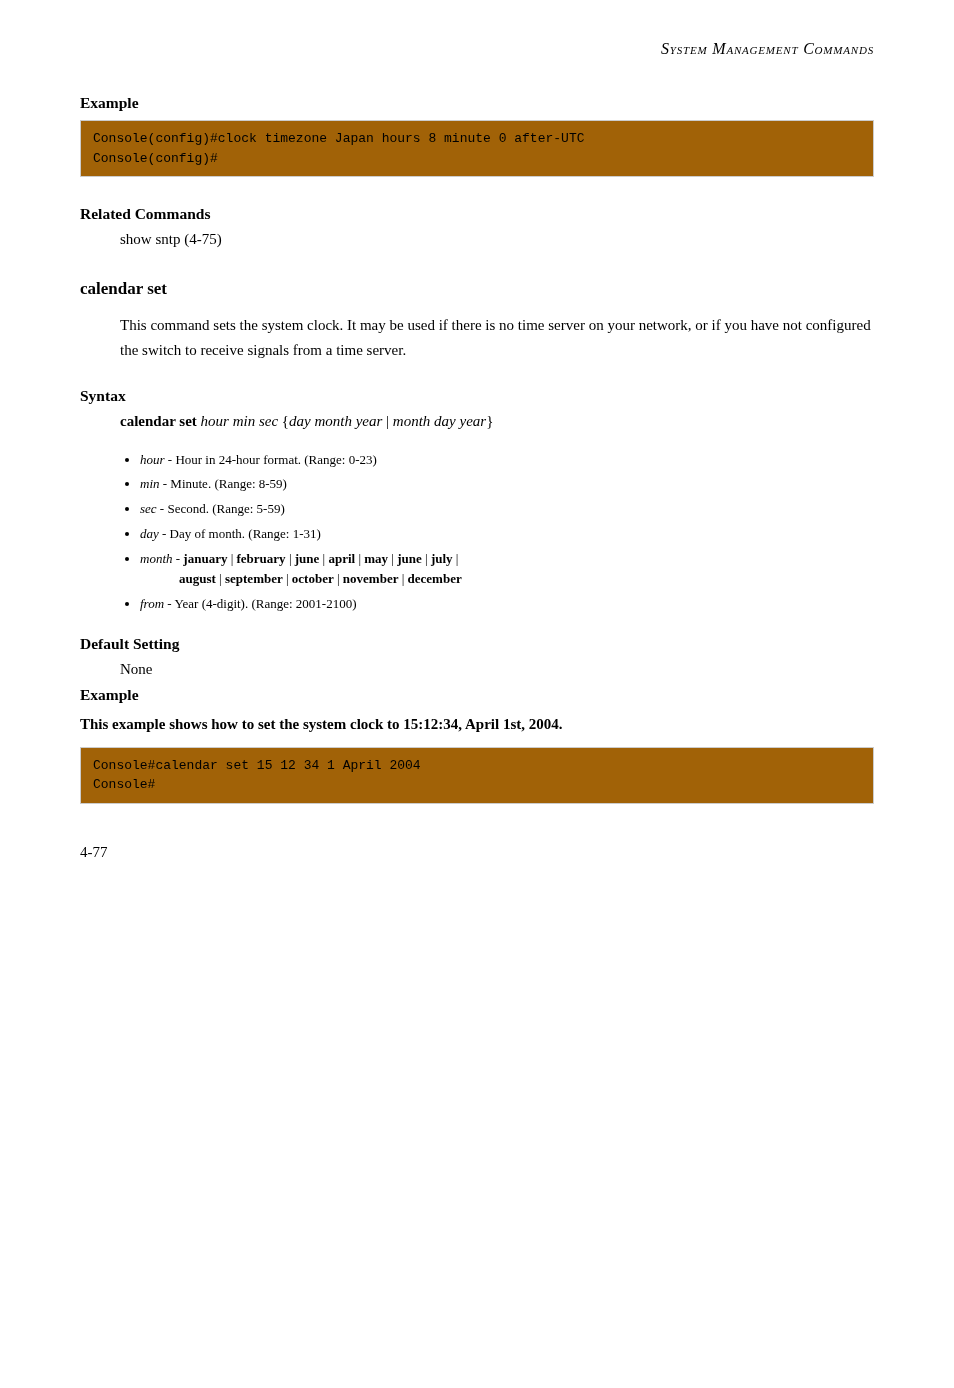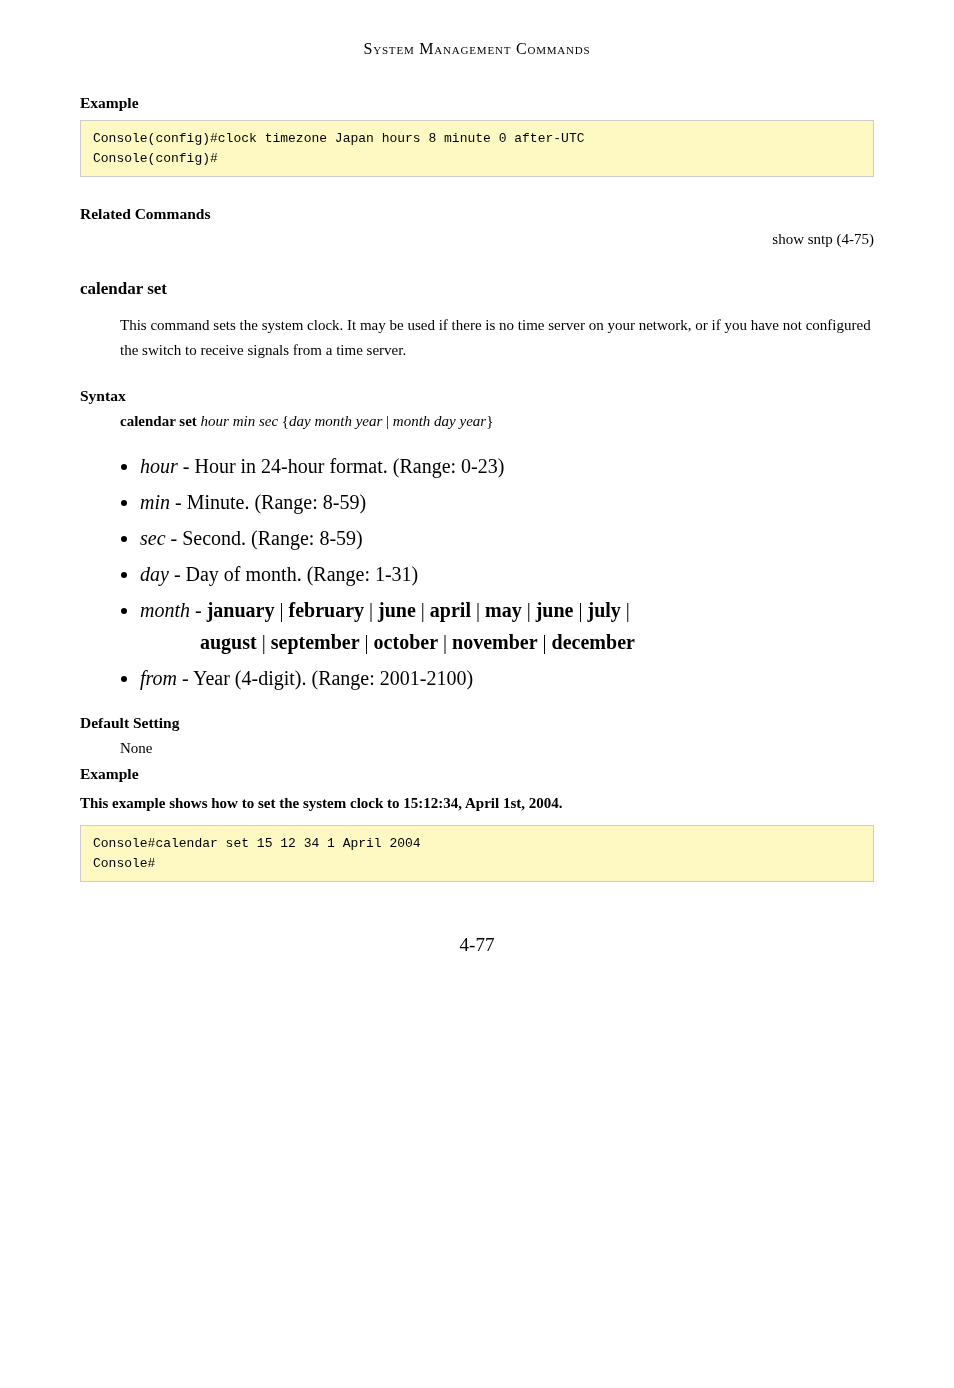--- a/index.html
+++ b/index.html
@@ -12,56 +12,56 @@
       background: #ffffff;
       font-family: "Times New Roman", Times, serif;
       font-size: 15px;
       color: #000000;
       width: 954px;
       min-height: 1388px;
       padding: 40px 80px 60px 80px;
     }
 
     .page-header {
-      text-align: center;
+      text-align: right;
       font-size: 16px;
       font-variant: small-caps;
       letter-spacing: 0.05em;
       margin-bottom: 36px;
+      font-style: italic;
     }
 
     .section-example-top {
       margin-bottom: 28px;
     }
 
     .section-heading {
       font-weight: bold;
       font-size: 15.5px;
       margin-bottom: 8px;
     }
 
     .code-block {
-      background: #fef9c3;
+      background: #a16207;
       border: 1px solid #cccccc;
       padding: 8px 12px;
       font-family: "Courier New", Courier, monospace;
       font-size: 13px;
       line-height: 1.5;
       margin-bottom: 8px;
       white-space: pre;
     }
 
     .related-commands {
       margin-bottom: 31px;
     }
 
     .related-commands-content {
       padding-left: 40px;
       font-size: 15px;
-      text-align: right;
     }
 
     .calendar-set-section {
       margin-bottom: 0;
     }
 
     .command-title {
       font-size: 17px;
       font-weight: bold;
       margin-bottom: 14px;
@@ -93,21 +93,21 @@
 
     .bullet-list {
       padding-left: 60px;
       margin-bottom: 20px;
     }
 
     .bullet-list li {
       list-style: disc;
       margin-bottom: 4px;
       line-height: 1.6;
-      font-size: 20px;
+      font-size: 13px;
     }
 
     .bullet-list li .param-name {
       font-style: italic;
     }
 
     .bullet-list li .param-bold {
       font-weight: bold;
     }
 
@@ -131,23 +131,23 @@
       margin-bottom: 28px;
     }
 
     .example-description {
       line-height: 1.65;
       margin-bottom: 10px;
       font-weight: bold;
     }
 
     .page-number {
-      text-align: center;
-      font-size: 19px;
-      margin-top: 52px;
+      text-align: left;
+      font-size: 15px;
+      margin-top: 40px;
     }
   </style>
 </head>
 <body>
 
 <div class="page-header">
   <span>System Management Commands</span>
 </div>
 
 <div class="section-example-top">
@@ -180,21 +180,21 @@
     <li>
       <span class="param-name">hour</span>
       <span> - Hour in 24-hour format. (Range: 0-23)</span>
     </li>
     <li>
       <span class="param-name">min</span>
       <span> - Minute. (Range: 8-59)</span>
     </li>
     <li>
       <span class="param-name">sec</span>
-      <span> - Second. (Range: 8-59)</span>
+      <span> - Second. (Range: 5-59)</span>
     </li>
     <li>
       <span class="param-name">day</span>
       <span> - Day of month. (Range: 1-31)</span>
     </li>
     <li>
       <span class="param-name">month</span>
       <span> - </span><span class="param-bold">january</span><span> | </span><span class="param-bold">february</span><span> | </span><span class="param-bold">june</span><span> | </span><span class="param-bold">april</span><span> | </span><span class="param-bold">may</span><span> | </span><span class="param-bold">june</span><span> | </span><span class="param-bold">july</span><span> | </span><br>
       &nbsp;&nbsp;&nbsp;&nbsp;&nbsp;&nbsp;&nbsp;&nbsp;&nbsp;&nbsp;&nbsp;&nbsp;<span class="param-bold">august</span><span> | </span><span class="param-bold">september</span><span> | </span><span class="param-bold">october</span><span> | </span><span class="param-bold">november</span><span> | </span><span class="param-bold">december</span>
     </li>

